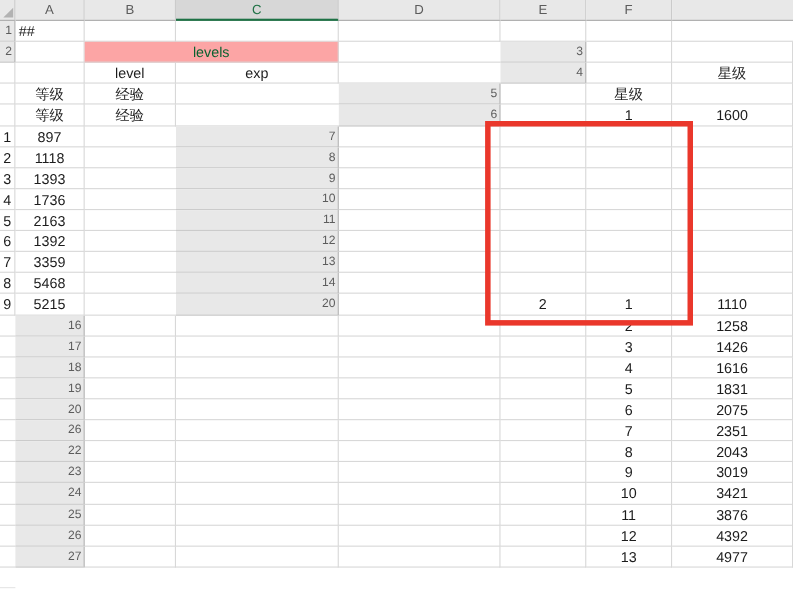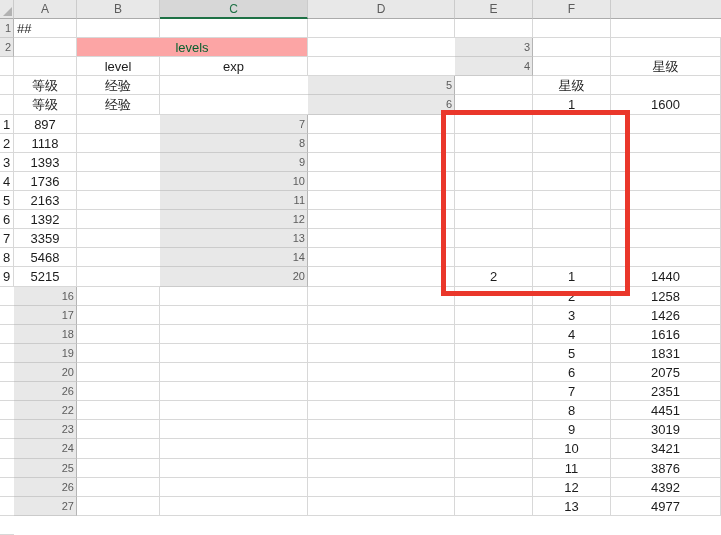--- a/index.html
+++ b/index.html
@@ -160,21 +160,21 @@
       <div class="cell"></div>
       <div class="cell"></div>
       <div class="cell"></div>
       <div class="cell">9</div>
       <div class="cell">5215</div>
       <div class="cell lastcol"></div>
       <div class="rowhdr">20</div>
       <div class="cell"></div>
       <div class="cell">2</div>
       <div class="cell">1</div>
-      <div class="cell">1440</div>
+      <div class="cell">1110</div>
       <div class="cell lastcol"></div>
       <div class="rowhdr">16</div>
       <div class="cell"></div>
       <div class="cell"></div>
       <div class="cell"></div>
       <div class="cell"></div>
       <div class="cell">2</div>
       <div class="cell">1258</div>
       <div class="cell lastcol"></div>
       <div class="rowhdr">17</div>
@@ -216,21 +216,21 @@
       <div class="cell"></div>
       <div class="cell">7</div>
       <div class="cell">2351</div>
       <div class="cell lastcol"></div>
       <div class="rowhdr">22</div>
       <div class="cell"></div>
       <div class="cell"></div>
       <div class="cell"></div>
       <div class="cell"></div>
       <div class="cell">8</div>
-      <div class="cell">4451</div>
+      <div class="cell">2043</div>
       <div class="cell lastcol"></div>
       <div class="rowhdr">23</div>
       <div class="cell"></div>
       <div class="cell"></div>
       <div class="cell"></div>
       <div class="cell"></div>
       <div class="cell">9</div>
       <div class="cell">3019</div>
       <div class="cell lastcol"></div>
       <div class="rowhdr">24</div>

